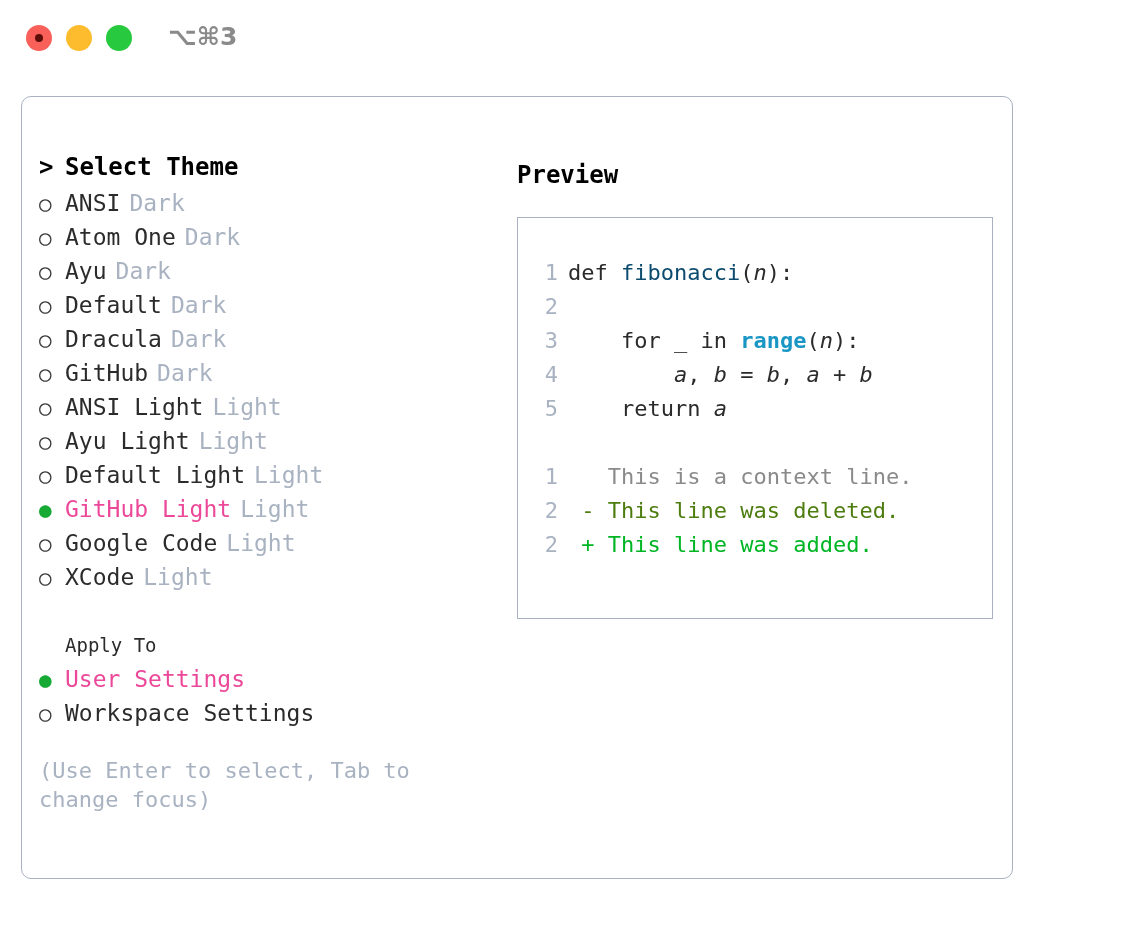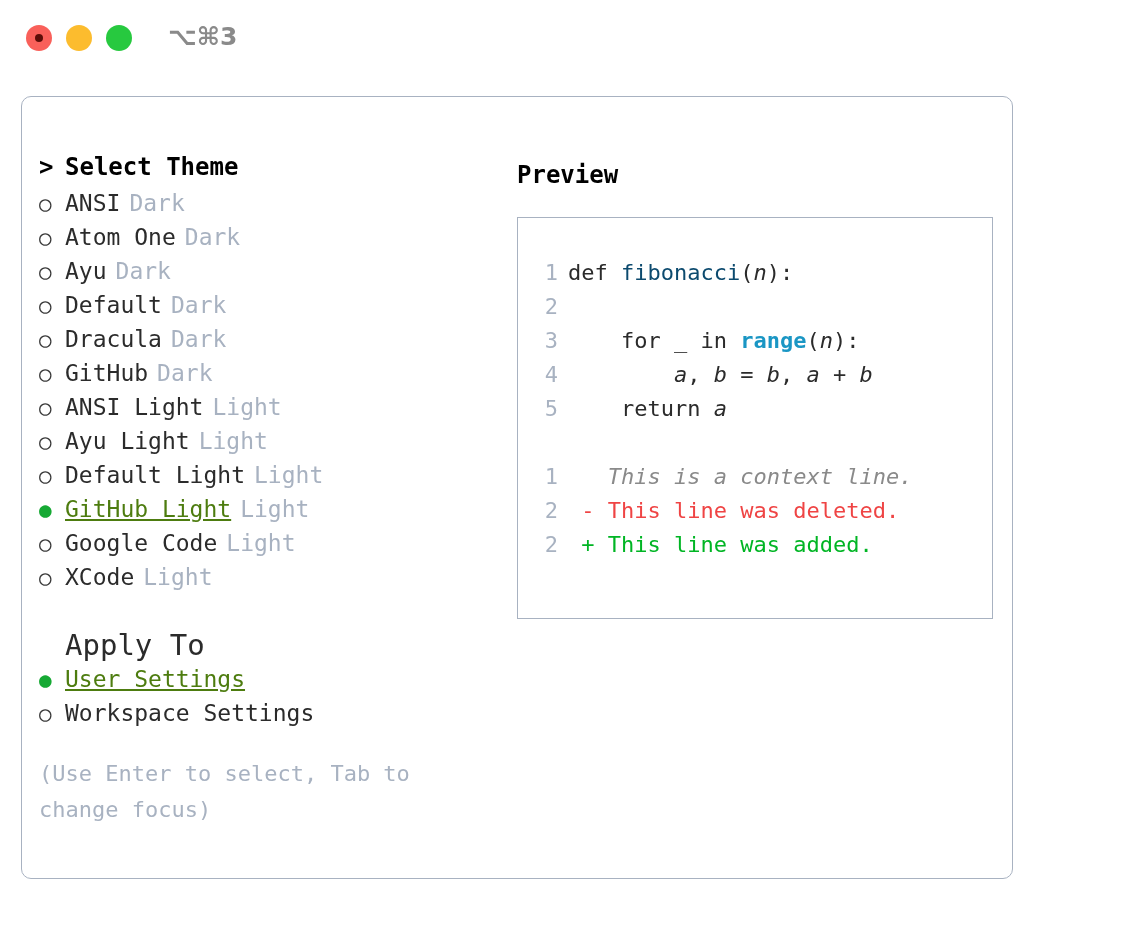--- a/index.html
+++ b/index.html
@@ -106,40 +106,40 @@
   .header-row {
     font-weight: bold;
     color: #000000;
     font-size: 24px;
     height: 38px;
     line-height: 38px;
   }
   .header-row .bullet { font-weight: bold; color: #000; font-size: 24px; }
 
   .label { color: #2b2b2b; }
-  .label.selected { color: #4d7c0f; text-decoration: underline; }
+  .label.selected { color: #ec4899; }
   .variant {
     color: #a8b2c1;
     margin-left: 9px;
   }
   .spacer-row { height: 34px; }
 
   .section-title {
-    font-size: 29px;
+    font-size: 19px;
     line-height: 34px;
     height: 34px;
     color: #2b2b2b;
     padding-left: 26px;
     white-space: pre;
   }
 
   .hint {
     margin-top: 26px;
     font-size: 22px;
-    line-height: 36px;
+    line-height: 29px;
     color: #a8b2c1;
     width: 410px;
     white-space: pre-wrap;
   }
 
   
   .right-col {
     position: absolute;
     left: 495px; top: 51px;
     width: 500px;
@@ -177,22 +177,22 @@
   }
   .codetext { color: #2b2b2b; }
   .blank-line { height: 34px; }
 
   
   .t-fn      { color: #0c4a6e; }
   .t-num     { color: #067d7d; }
   .t-builtin { color: #1a96c4; font-weight: bold; }
   .t-var     { color: #2b2b2b; font-style: italic; }
   .t-plain   { color: #2b2b2b; }
-  .t-ctx     { color: #8a8a8a; font-style: italic; }
-  .t-del     { color: #ef4444; text-align: center; }
+  .t-ctx     { color: #8a8a8a; }
+  .t-del     { color: #4d7c0f; text-align: center; }
   .t-add     { color: #00b524; }
 </style>
 </head>
 <body>
 
 <div class="window">
 
   <div class="titlebar">
     <div class="dots">
       <div class="dot dot-red"></div>

